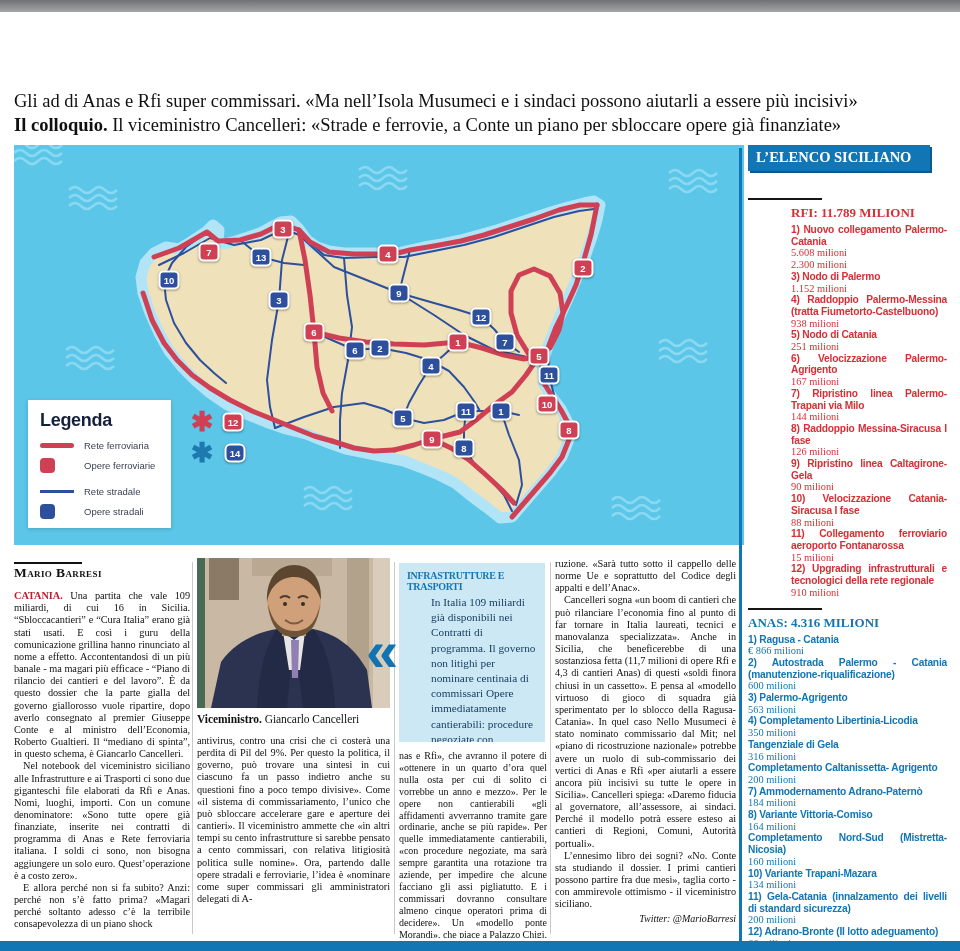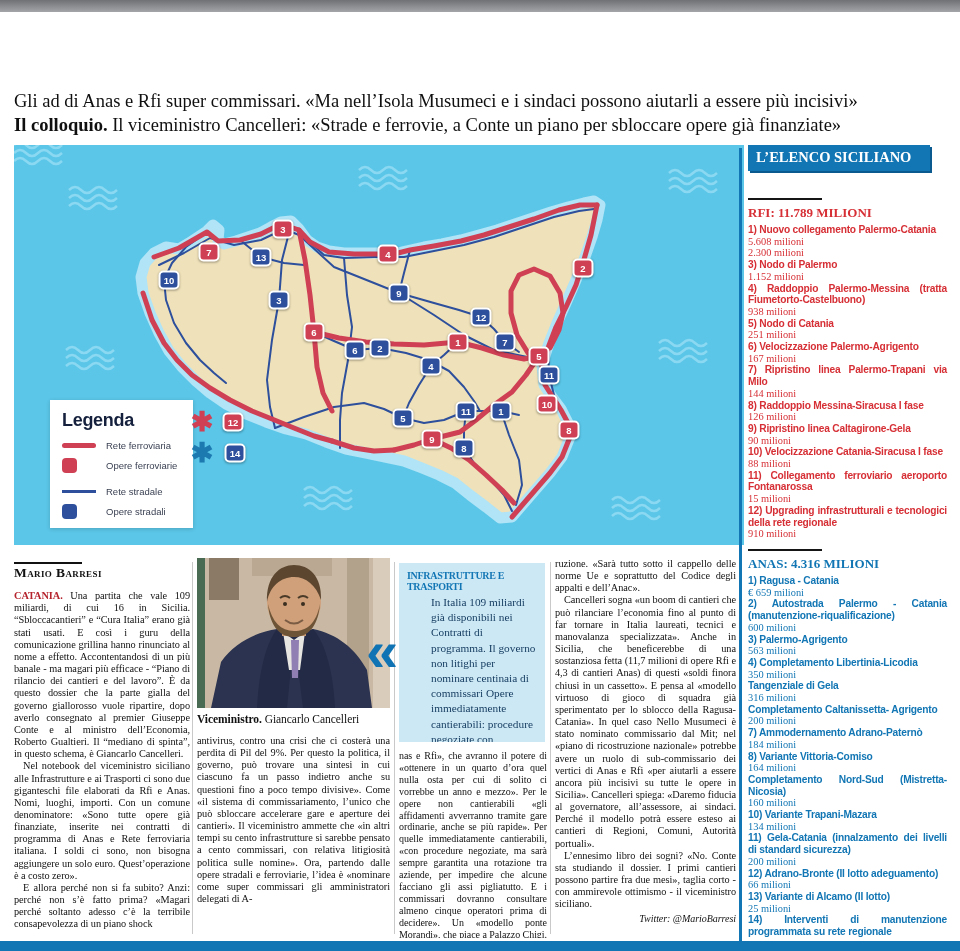--- a/index.html
+++ b/index.html
@@ -22,41 +22,41 @@
   .badge{position:absolute;transform:translate(-50%,-50%);min-width:13px;height:13px;padding:1px 2px;
          border:2px solid #fff;border-radius:5px;display:flex;align-items:center;justify-content:center;
          font-family:"Liberation Sans",sans-serif;font-weight:700;font-size:9.5px;color:#fff;
          box-shadow:0 1px 2px rgba(0,0,0,.25);}
   .badge.red{background:#cf4055;}
   .badge.blue{background:#2d4f9c;}
   .asterisk{position:absolute;transform:translate(-50%,-50%);font-family:"Liberation Sans",sans-serif;
             font-weight:700;font-size:27px;line-height:1;}
   .asterisk.red{color:#cf4055;} .asterisk.blue{color:#1c7ab0;}
 
-  .legend{position:absolute;left:36px;top:255px;width:143px;height:128px;background:#fff;
+  .legend{position:absolute;left:14px;top:255px;width:143px;height:128px;background:#fff;
           box-shadow:0 1px 4px rgba(0,0,0,.18);padding:10px 10px 8px 12px;box-sizing:border-box;
           font-family:"Liberation Sans",sans-serif;}
   .legend h3{margin:0 0 9px;font-size:18px;letter-spacing:-.3px;color:#14203c;}
   .lg-row{display:flex;align-items:center;margin:7px 0;}
   .lg-row .sw{width:34px;margin-right:10px;display:flex;justify-content:flex-start;}
   .lg-label{font-size:9.5px;color:#3c4254;}
   .sw-railline{width:34px;height:5px;border-radius:3px;background:#cf4055;}
   .sw-railsq{width:15px;height:15px;border-radius:4px;background:#cf4055;}
   .sw-roadline{width:34px;height:2.5px;background:#2d4f9c;}
   .sw-roadsq{width:15px;height:15px;border-radius:4px;background:#2d4f9c;}
 
   
   .side-divider{position:absolute;left:739px;top:148px;width:3px;height:793px;background:#1276b4;}
   .sidebar{position:absolute;left:748px;top:145px;width:199px;}
   .s-header{background:#1276b4;color:#fff;font-weight:700;font-size:14.5px;padding:4px 8px 5px;
             box-shadow:2px 2px 0 #0a5a8f;width:182px;box-sizing:border-box;}
   .s-rule{width:74px;border-top:2.5px solid #151515;margin:27px 0 5px;}
   .s-rule.second{margin-top:9px;}
   .s-title{font-weight:700;font-size:13px;margin-bottom:3px;}
-  .rfi .s-title,.rfi .s-name,.rfi .s-val{color:#d62f35;}
+  .rfi .s-title,.rfi .s-name,.rfi .s-val{color:#d62f35;margin-left:43px;}
   .anas .s-title,.anas .s-name,.anas .s-val{color:#1276b4;}
   .s-name{font-family:"Liberation Sans",sans-serif;font-weight:700;font-size:10.2px;line-height:11.7px;
           letter-spacing:-.2px;text-align:justify;}
   .s-val{font-size:10.4px;line-height:11.7px;}
 
   
   .col{position:absolute;top:558px;font-size:10.3px;line-height:12.15px;text-align:justify;
        letter-spacing:-.05px;overflow:hidden;}
   .col p{margin:0;}
   .col p + p{text-indent:9px;}
@@ -190,21 +190,21 @@
       <div class="badge blue" style="left: 366px; top: 203px;">2</div>
       <div class="badge blue" style="left: 417px; top: 221px;">4</div>
       <div class="badge blue" style="left: 535px; top: 230px;">11</div>
       <div class="badge blue" style="left: 452px; top: 266px;">11</div>
       <div class="badge blue" style="left: 487px; top: 266px;">1</div>
       <div class="badge blue" style="left: 389px; top: 273px;">5</div>
       <div class="badge blue" style="left: 450px; top: 303px;">8</div>
       <div class="asterisk red" style="left: 188px; top: 277px;">✱</div>
       <div class="badge red" style="left: 219px; top: 277px;">12</div>
       <div class="asterisk blue" style="left: 188px; top: 308px;">✱</div>
-      <div class="badge blue" style="left: 221px; top: 308px;">14</div>
+      <div class="badge blue" style="left: 221px; top: 308px; border-radius: 6px;">14</div>
     </div>
 
   <div class="side-divider"></div>
   <div class="sidebar">
     <div class="s-header">L’ELENCO SICILIANO</div>
     <div class="rfi">
       <div class="s-rule"></div>
       <div class="s-title">RFI: 11.789 MILIONI</div>
       <div id="rfi-list">
           <div class="s-name">1) Nuovo collegamento Palermo-Catania</div>
@@ -230,21 +230,21 @@
           <div class="s-val">15 milioni</div>
           <div class="s-name">12) Upgrading infrastrutturali e tecnologici della rete regionale</div>
           <div class="s-val">910 milioni</div>
         </div>
     </div>
     <div class="anas">
       <div class="s-rule second"></div>
       <div class="s-title">ANAS: 4.316 MILIONI</div>
       <div id="anas-list">
           <div class="s-name">1) Ragusa - Catania</div>
-          <div class="s-val">€ 659 milioni</div>
+          <div class="s-val">€ 866 milioni</div>
           <div class="s-name">2) Autostrada Palermo - Catania (manutenzione-riqualificazione)</div>
           <div class="s-val">600 milioni</div>
           <div class="s-name">3) Palermo-Agrigento</div>
           <div class="s-val">563 milioni</div>
           <div class="s-name">4) Completamento Libertinia-Licodia</div>
           <div class="s-val">350 milioni</div>
           <div class="s-name">Tangenziale di Gela</div>
           <div class="s-val">316 milioni</div>
           <div class="s-name">Completamento Caltanissetta- Agrigento</div>
           <div class="s-val">200 milioni</div>

